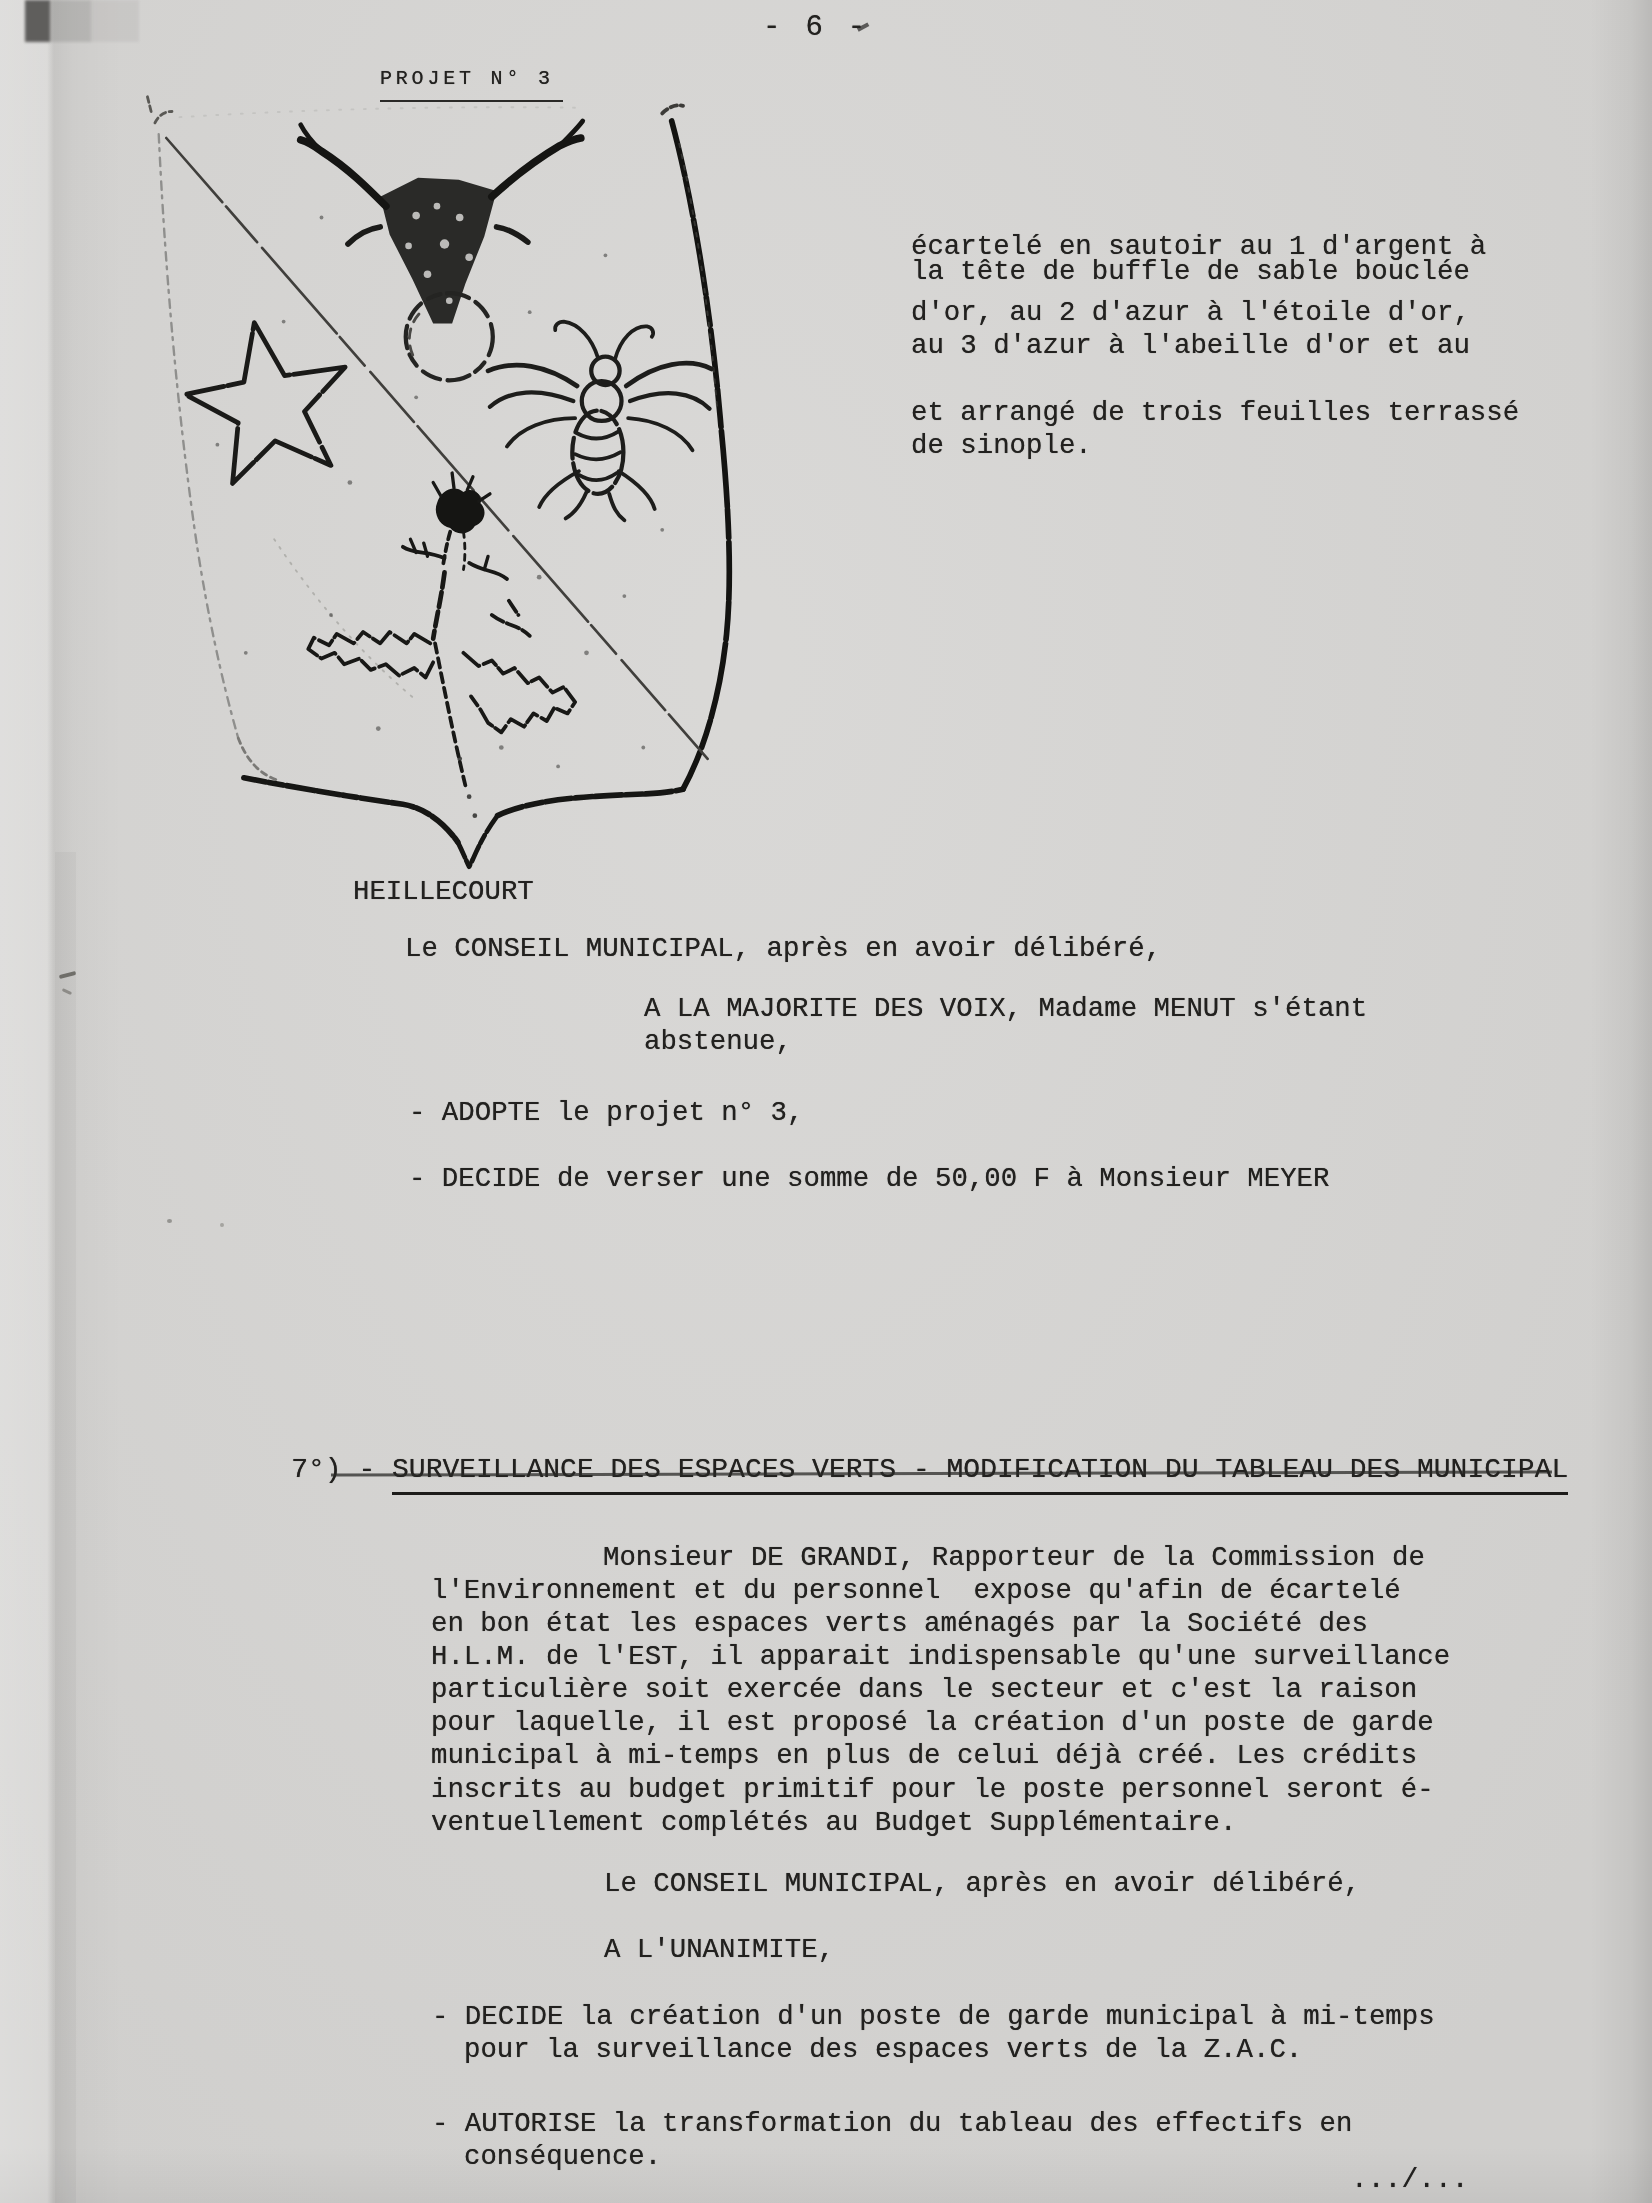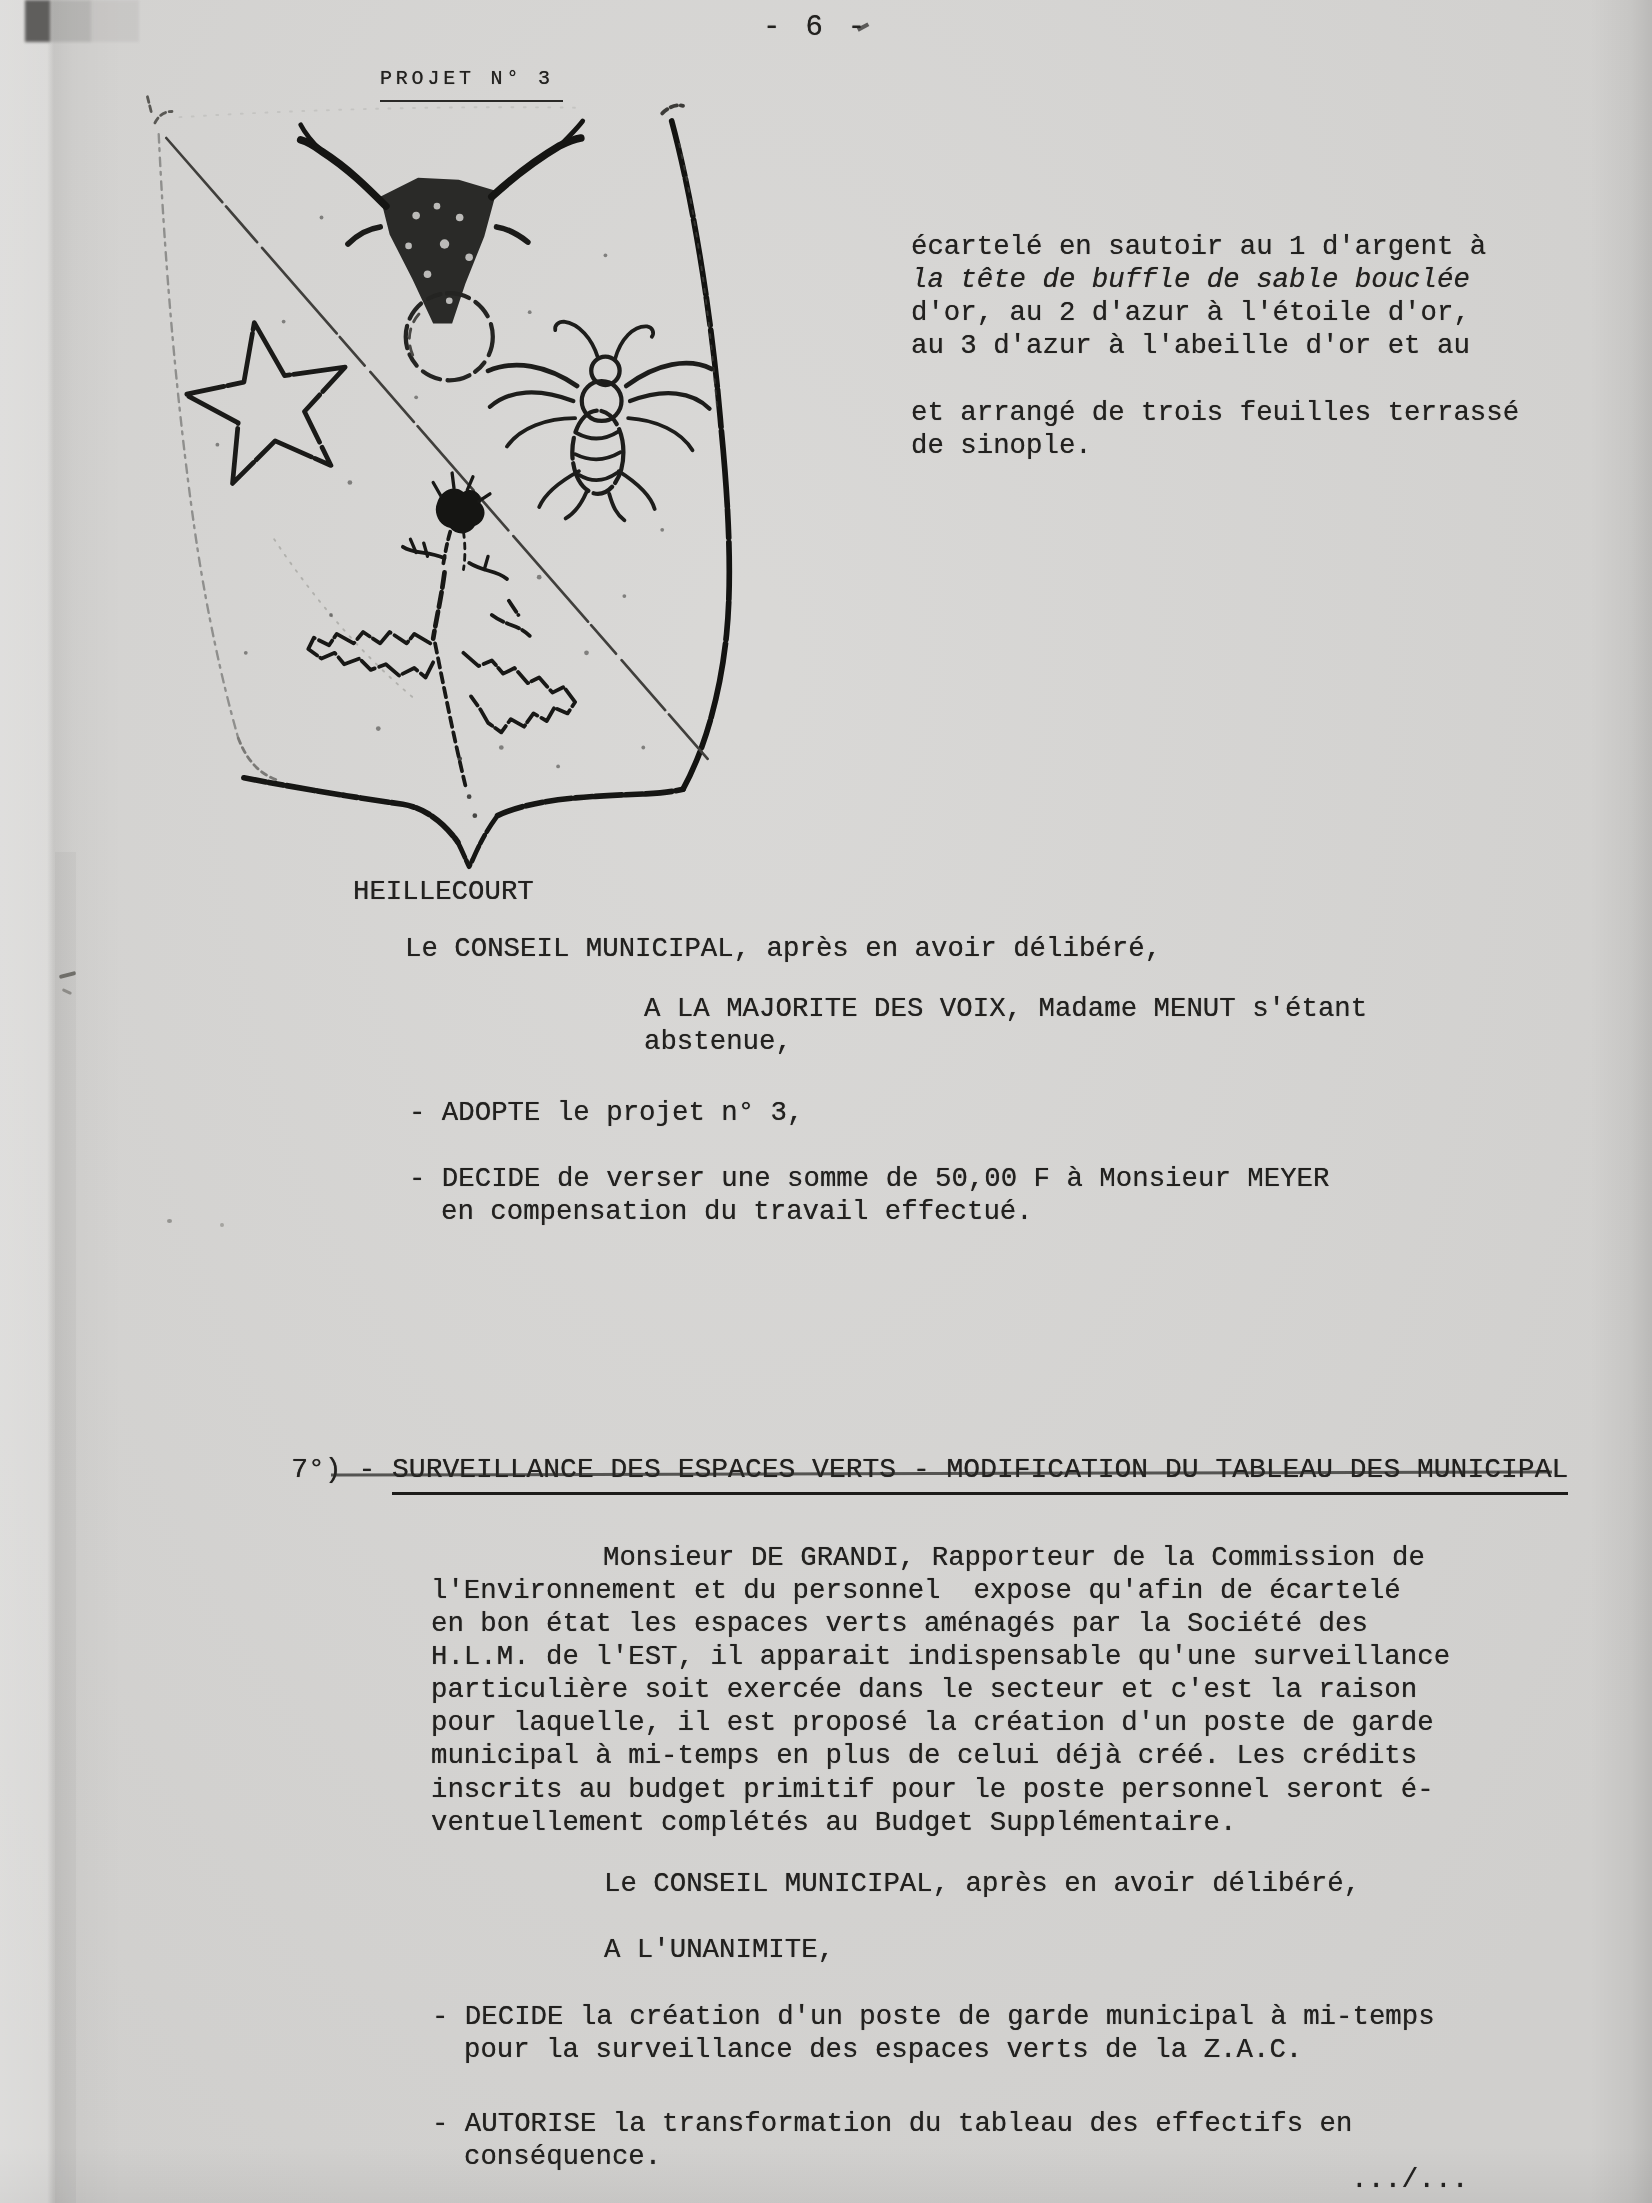--- a/index.html
+++ b/index.html
@@ -160,34 +160,33 @@
         <circle cx="260" cy="680" r="2.5"></circle>
       <circle cx="200" cy="140" r="2"></circle>
         <circle cx="420" cy="240" r="2"></circle>
         <circle cx="500" cy="180" r="2"></circle>
       <circle cx="560" cy="470" r="2"></circle>
         <circle cx="90" cy="380" r="2"></circle>
     </g>
   </svg>
 
   <div class="t" style="left:911px;top:230px;">écartelé en sautoir au 1 d'argent à</div>
-  <div class="t" style="left:911px;top:263px;font-style:italic;">la tête de buffle de sable bouclée</div>
+  <div class="t" style="left:911px;top:255px;">la tête de buffle de sable bouclée</div>
   <div class="t" style="left:911px;top:296px;">d'or, au 2 d'azur à l'étoile d'or,</div>
   <div class="t" style="left:911px;top:329px;">au 3 d'azur à l'abeille d'or et au</div>
   <div class="t" style="left:911px;top:396px;">et arrangé de trois feuilles terrassé</div>
   <div class="t" style="left:911px;top:429px;">de sinople.</div>
 
   <div class="t" style="left:353px;top:875px;">HEILLECOURT</div>
 
   <div class="t" style="left:405px;top:932px;">Le CONSEIL MUNICIPAL, après en avoir délibéré,</div>
   <div class="t" style="left:644px;top:992px;">A LA MAJORITE DES VOIX, Madame MENUT s'étant</div>
   <div class="t" style="left:644px;top:1025px;">abstenue,</div>
   <div class="t" style="left:409px;top:1096px;">- ADOPTE le projet n° 3,</div>
   <div class="t" style="left:409px;top:1162px;">- DECIDE de verser une somme de 50,00 F à Monsieur MEYER</div>
-  <div class="t" style="left:441px;top:1195px;">en compensation du travail effectué.</div>
 
   <div class="t sect" style="left:224px;top:1420px;">
     <span>7°) - </span><span class="title">SURVEILLANCE DES ESPACES VERTS - MODIFICATION DU TABLEAU DES MUNICIPAL</span>
   </div>
   <div class="uline2" style="left:331px;top:1472px;width:1221px;height:2.8px;"></div>
 
   <div class="t" style="left:603px;top:1541px;">Monsieur DE GRANDI, Rapporteur de la Commission de</div>
   <div class="t" style="left:431px;top:1574px;">l'Environnement et du personnel  expose qu'afin de écartelé</div>
   <div class="t" style="left:431px;top:1607px;">en bon état les espaces verts aménagés par la Société des</div>
   <div class="t" style="left:431px;top:1640px;">H.L.M. de l'EST, il apparait indispensable qu'une surveillance</div>

